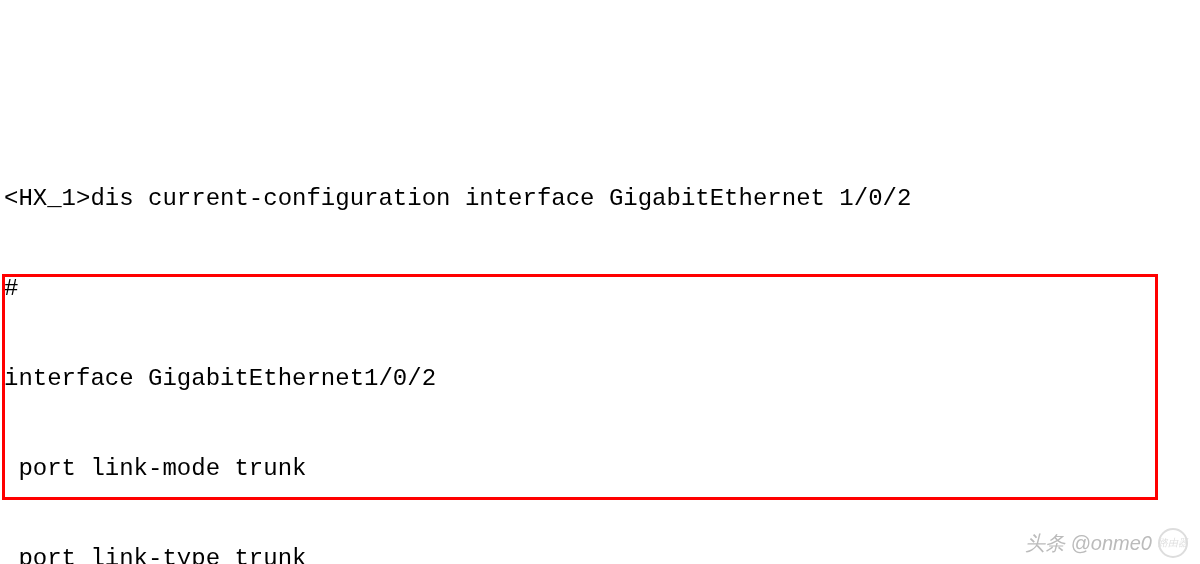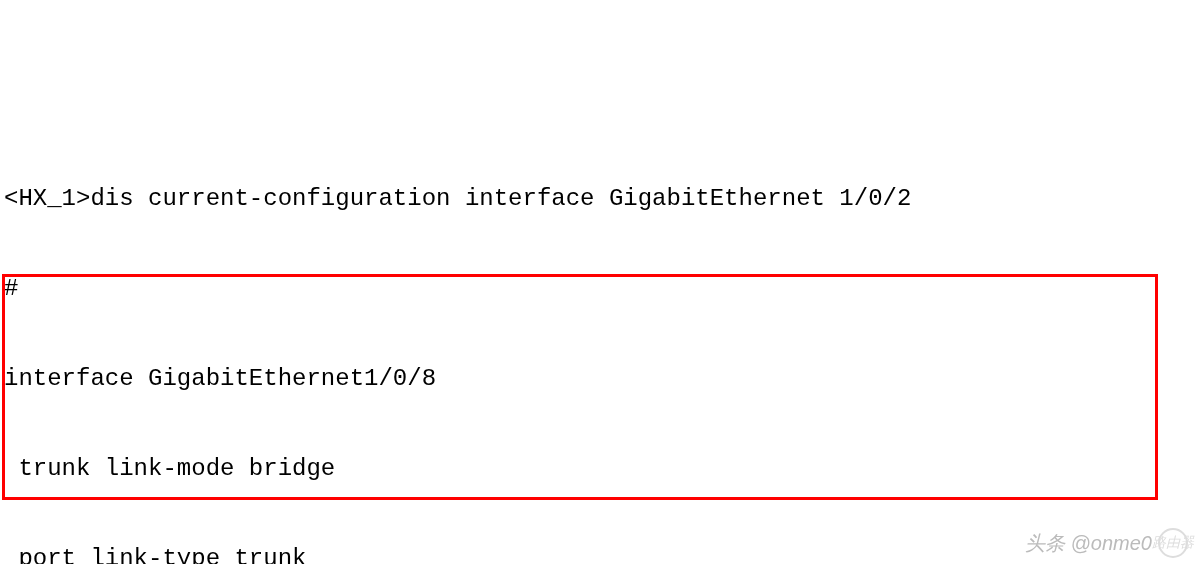--- a/index.html
+++ b/index.html
@@ -61,22 +61,22 @@
     }
   </style>
 </head>
 <body>
 
 
 
 <div class="terminal">
   <span class="line">&lt;HX_1&gt;dis current-configuration interface GigabitEthernet 1/0/2</span>
   <span class="line">#</span>
-  <span class="line">interface GigabitEthernet1/0/8</span>
-  <span class="line"> trunk link-mode bridge</span>
+  <span class="line">interface GigabitEthernet1/0/2</span>
+  <span class="line"> port link-mode trunk</span>
   <span class="line"> port link-type trunk</span>
   
   
   
   
   
   
   
   
   
@@ -85,18 +85,18 @@
   
   
   
 </div>
 
 <div class="highlight-box"></div>
 
 <div class="watermark">
   <span>头条 @onme0</span>
   <span class="watermark-logo">
-    <span style="font-size:14px;">路由器</span>
+    <span style="font-size:10px;">路由器</span>
   </span>
 </div>
 
 
 
 
 </body></html>

